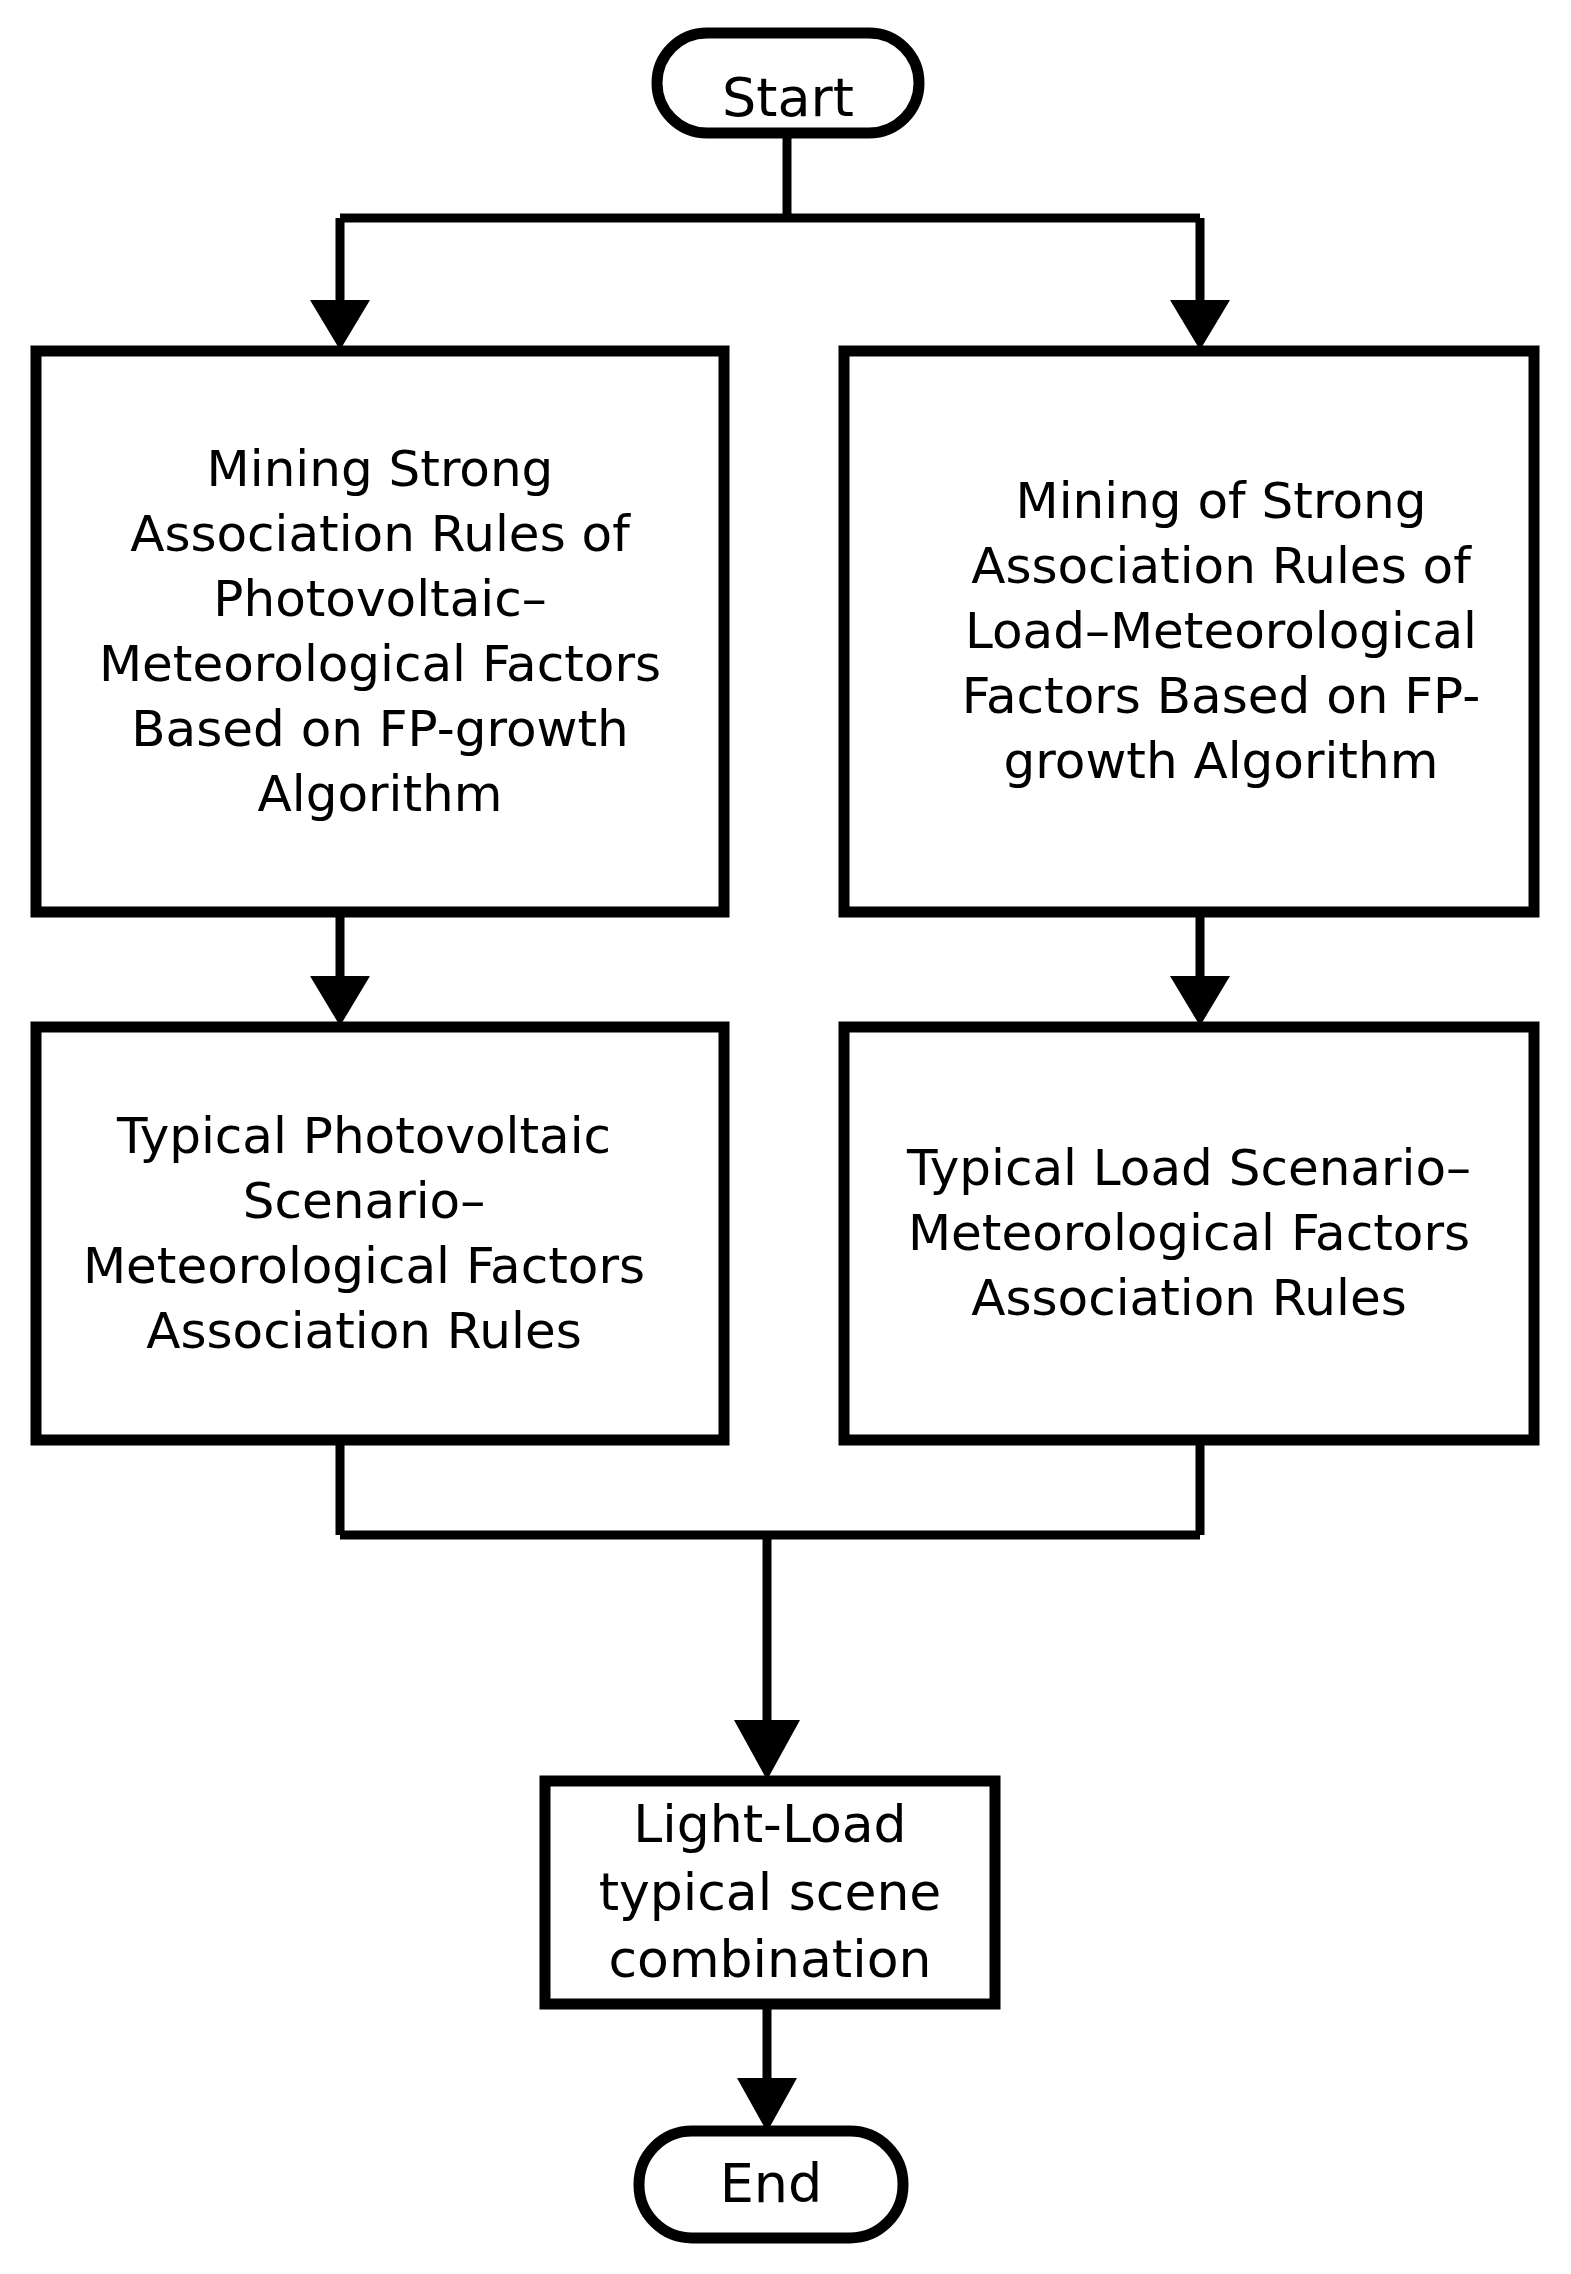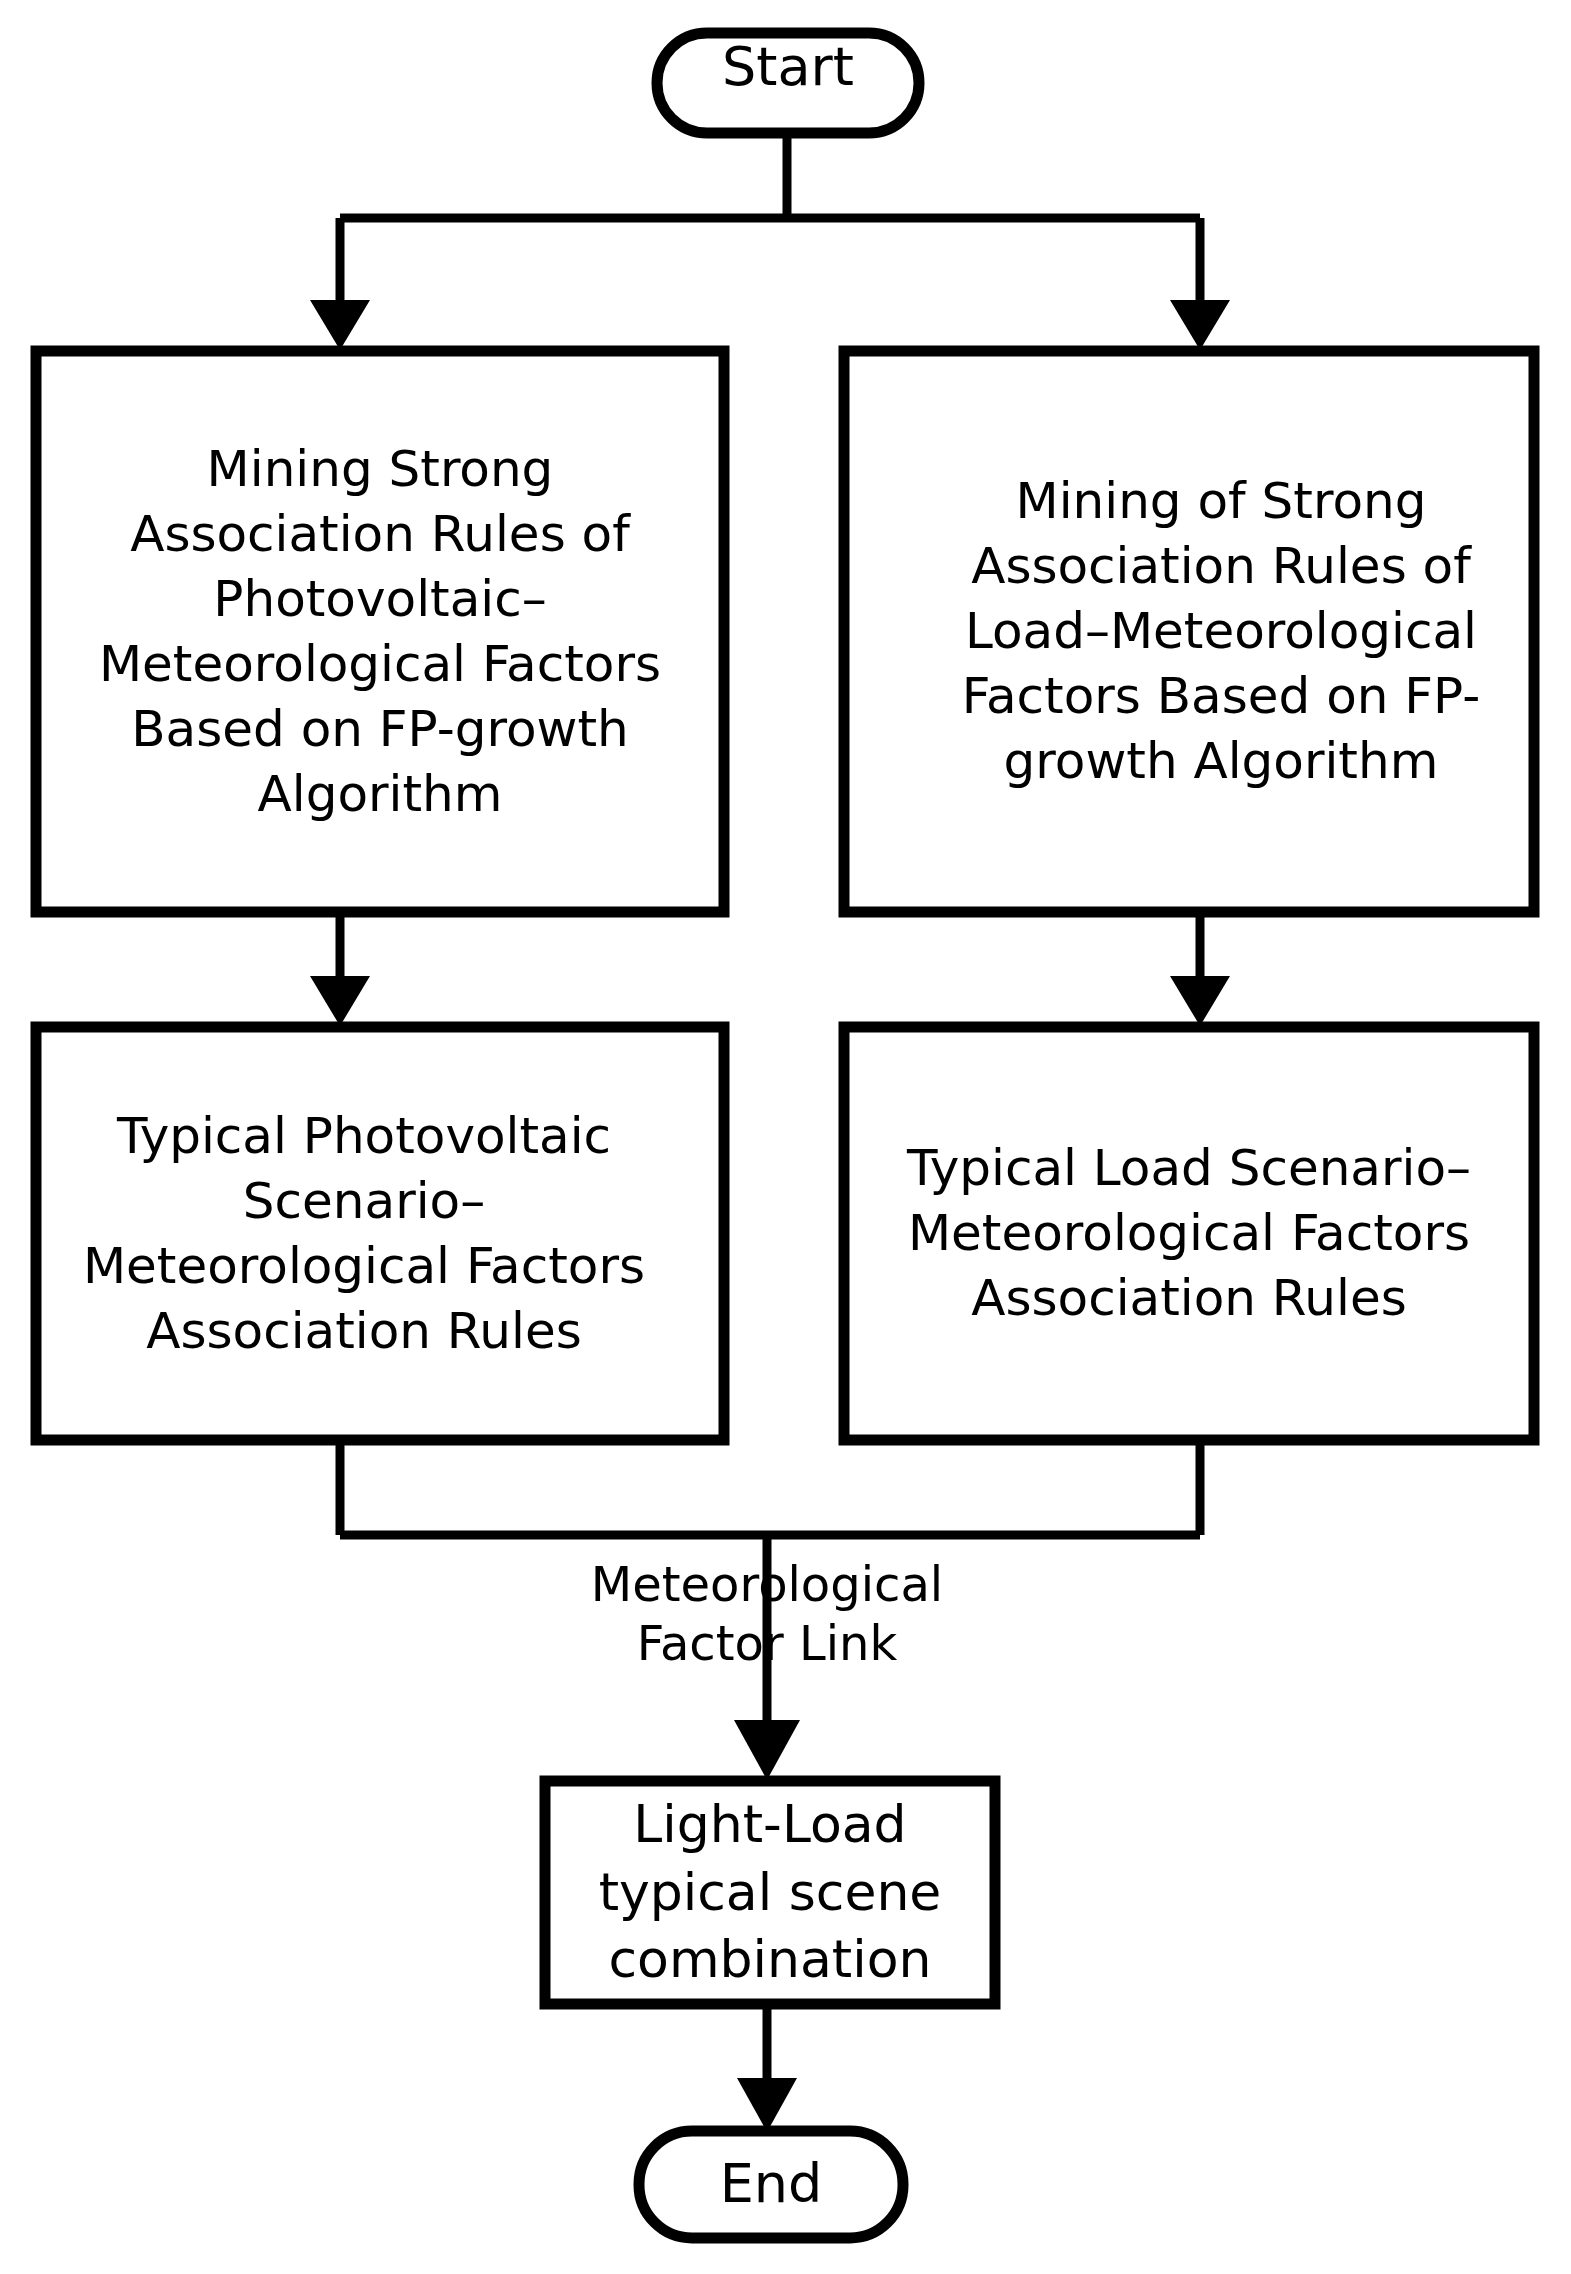--- a/index.html
+++ b/index.html
@@ -93,21 +93,21 @@
     <polygon points="734,1720 800,1720 767,1780" fill="#000000"></polygon>
 
     <rect x="545" y="1781" width="450" height="223" fill="#ffffff" stroke="#000000" stroke-width="11"></rect>
 
     <path d="M 767 2004 L 767 2084" fill="none" stroke="#000000" stroke-width="9"></path>
     <polygon points="737,2078 797,2078 767,2132" fill="#000000"></polygon>
 
     <rect x="639" y="2131" width="264" height="107" rx="53" ry="53" fill="#ffffff" stroke="#000000" stroke-width="11"></rect>
   </svg>
 
-  <div class="node-label terminator-label" style="left:657px; top:17px; width:262px; height:100px;">Start</div>
+  <div class="node-label terminator-label" style="left:657px; top:48px; width:262px; height:100px;">Start</div>
 
   <div class="node-label process-label" style="left:36px; top:351px; width:688px; height:561px;">Mining Strong
 Association Rules of
 Photovoltaic–
 Meteorological Factors
 Based on FP-growth
 Algorithm</div>
 
   <div class="node-label process-label" style="left:876px; top:351px; width:690px; height:561px;">Mining of Strong
 Association Rules of
@@ -117,22 +117,20 @@
 
   <div class="node-label process-label" style="left:20px; top:1027px; width:688px; height:413px;">Typical Photovoltaic
 Scenario–
 Meteorological Factors
 Association Rules</div>
 
   <div class="node-label process-label" style="left:844px; top:1027px; width:690px; height:413px;">Typical Load Scenario–
 Meteorological Factors
 Association Rules</div>
 
-  <div class="edge-label" style="left:467px; top:1555px; width:600px;">Meteorological
-Factor Link</div>
 
   <div class="node-label process-label-sm" style="left:545px; top:1781px; width:450px; height:223px;">Light-Load
 typical scene
 combination</div>
 
   <div class="node-label terminator-label" style="left:639px; top:2131px; width:264px; height:107px;">End</div>
 
 </div>
 
 </body></html>

